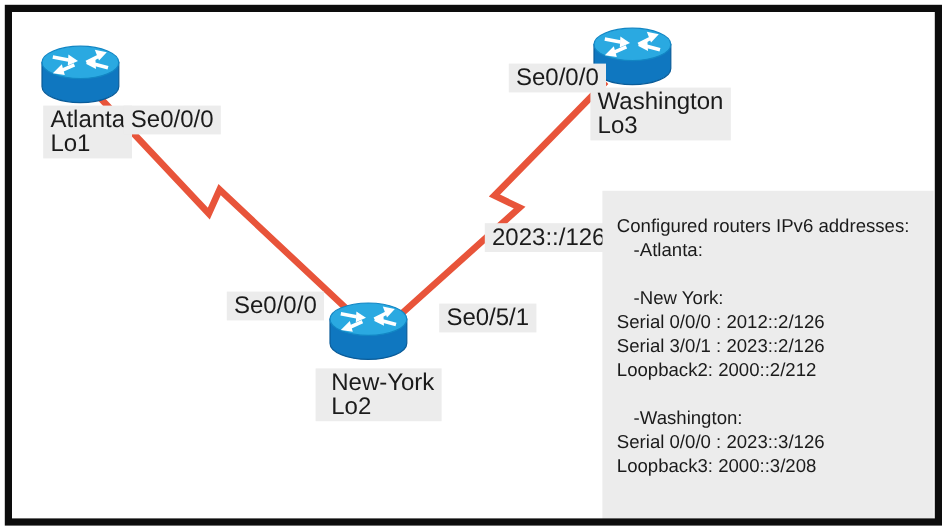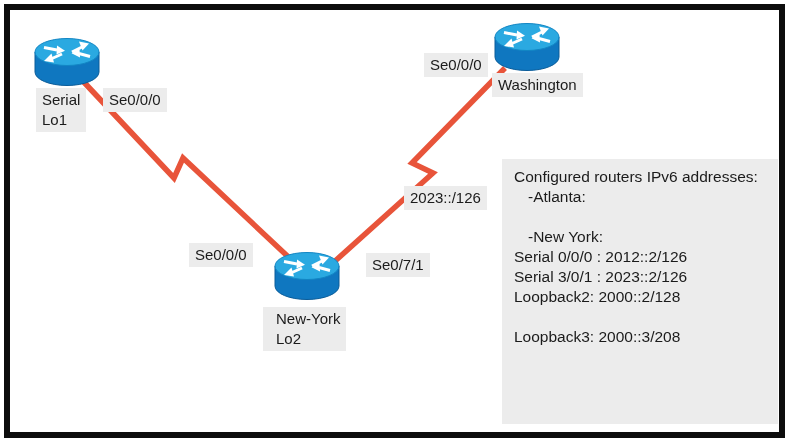--- a/index.html
+++ b/index.html
@@ -8,25 +8,25 @@
     font-family:"Liberation Sans", sans-serif;color:#1b1b1b;
   }
   .frame{
     position:absolute;left:4px;top:4px;width:769px;height:422px;
     border:6px solid #0d0d0d;pointer-events:none;z-index:6;
   }
   .links{position:absolute;left:0;top:0;z-index:1;}
   .router{position:absolute;width:68px;height:52px;z-index:2;}
   .lbl{
     position:absolute;background:#ececec;color:#1b1b1b;
-    font-size:15px;line-height:20px;padding:2px 6px;white-space:nowrap;z-index:3;
+    font-size:20px;line-height:20px;padding:2px 6px;white-space:nowrap;z-index:3;
   }
   .infobox{
     position:absolute;left:502px;top:159px;width:258px;height:249px;
-    background:#ececec;z-index:3;padding:8px 6px 8px 12px;
+    background:#ececec;z-index:3;padding:20px 6px 8px 12px;
     font-size:15.5px;line-height:20px;color:#1b1b1b;
   }
   .infobox .sect-head{padding-left:14px;}
   .infobox .spacer{height:20px;}
 </style>
 </head>
 <body>
 
 <div class="stage">
 
@@ -80,44 +80,47 @@
           <polygon points="46,4.5 56,6.5 49.5,13.5" stroke="none"></polygon>
         <line x1="29" y1="17" x2="19" y2="21.5"></line>
           <polygon points="21,25.5 11,24 18.5,16.5" stroke="none"></polygon>
         <line x1="57" y1="19.5" x2="46" y2="16.5"></line>
           <polygon points="46.5,12 38.5,16.2 47,20.5" stroke="none"></polygon>
       </g>
     </svg>
   </div>
 
   <div class="lbl" style="left:36px;top:88px;">
-    <div>Serial</div>
+    <div>Atlanta</div>
     <div>Lo1</div>
   </div>
   <div class="lbl" style="left:263px;top:307px;padding-left:13px;">
     <div>New-York</div>
     <div>Lo2</div>
   </div>
   <div class="lbl" style="left:492px;top:73px;">
     <div>Washington</div>
+    <div>Lo3</div>
   </div>
 
   <div class="lbl" style="left:103px;top:88px;">Se0/0/0</div>
   <div class="lbl" style="left:189px;top:243px;">Se0/0/0</div>
-  <div class="lbl" style="left:366px;top:253px;">Se0/7/1</div>
+  <div class="lbl" style="left:366px;top:253px;">Se0/5/1</div>
   <div class="lbl" style="left:424px;top:53px;">Se0/0/0</div>
 
   <div class="lbl" style="left:404px;top:186px;">2023::/126</div>
 
   <div class="infobox">
     <div>Configured routers IPv6 addresses:</div>
     <div class="sect-head">-Atlanta:</div>
     <div class="spacer"></div>
     <div class="sect-head">-New York:</div>
     <div>Serial 0/0/0 : 2012::2/126</div>
     <div>Serial 3/0/1 : 2023::2/126</div>
-    <div>Loopback2: 2000::2/128</div>
+    <div>Loopback2: 2000::2/212</div>
     <div class="spacer"></div>
+    <div class="sect-head">-Washington:</div>
+    <div>Serial 0/0/0 : 2023::3/126</div>
     <div>Loopback3: 2000::3/208</div>
   </div>
 
   <div class="frame"></div>
 </div>
 
 </body></html>

